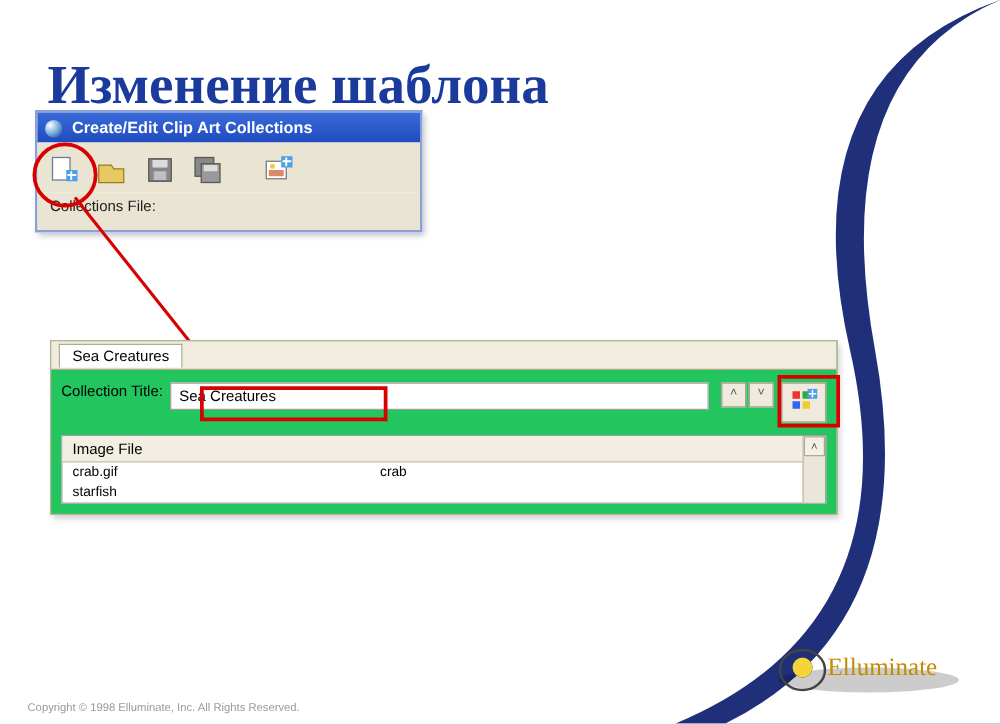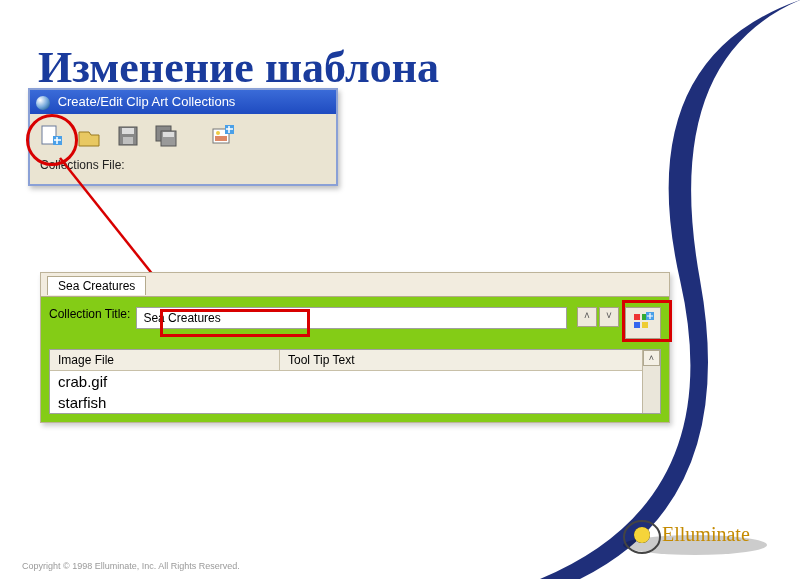--- a/index.html
+++ b/index.html
@@ -34,21 +34,21 @@
     top: 88px;
     left: 28px;
     width: 310px;
     border: 2px solid #8aa0d6;
     box-shadow: 2px 3px 5px rgba(0,0,0,0.25);
   }
   .win-top .titlebar {
     background: linear-gradient(to bottom,#3a6bd8,#1f4bc0);
     color: #fff;
     font-size: 13px;
-    font-weight: normal;
+    font-weight: bold;
     padding: 4px 6px;
   }
   .win-top .titlebar .app-icon {
     display:inline-block;
     width:14px;height:14px;border-radius:50%;
     background: radial-gradient(circle at 30% 30%, #fff, #7ad, #047);
     vertical-align:middle;margin-right:4px;
   }
   .win-top .toolbar {
     background:#eae4d2;
@@ -76,21 +76,21 @@
   .arrow-svg {
     position:absolute;
     pointer-events:none;
   }
   
   .win-bottom {
     position:absolute;
     top:272px;
     left:40px;
     width:630px;
-    background:#84cc16;
+    background:#22c55e;
     border:1px solid #bdb399;
     box-shadow:2px 3px 5px rgba(0,0,0,0.2);
     padding:0 0 8px 0;
   }
   .tab {
     display:inline-block;
     background:#fff;
     border:1px solid #b4aa8d;
     border-bottom:none;
     padding:2px 10px;
@@ -162,21 +162,21 @@
   }
   .th {
     font-size:12px;
     padding:3px 8px;
     border-right:1px solid #c8c0a8;
   }
   .th:first-child { width:230px; }
   .th:last-child { flex:1; border-right:none; }
   .trow {
     display:flex;
-    font-size:15px;
+    font-size:11px;
     gap:16px;
   }
   .td {
     padding:2px 8px;
   }
   .td:first-child { width:230px; }
   .td:last-child { flex:1; }
   .scroll-col {
     width:18px;
     background:#eae6da;
@@ -286,24 +286,24 @@
           <rect x="10" y="10" width="6" height="6" fill="#ec3"></rect>
           <rect x="14" y="0" width="8" height="8" fill="#4aa0e8"></rect>
           <path d="M18 1 v6 M15 4 h6" stroke="#fff" stroke-width="1.2"></path>
         </svg>
     </div>
   </div>
   <div class="table-wrap">
     <div class="table-main">
       <div class="thead">
         <div class="th">Image File</div>
-        <div class="th">Tool Tip Text</div>
       </div>
       <div class="trow">
         <div class="td">crab.gif</div>
+        <div class="td">crab</div>
       </div>
       <div class="trow">
         <div class="td">starfish</div>
       </div>
     </div>
     <div class="scroll-col">
       <div class="scroll-up">˄</div>
     </div>
   </div>
 </div>

